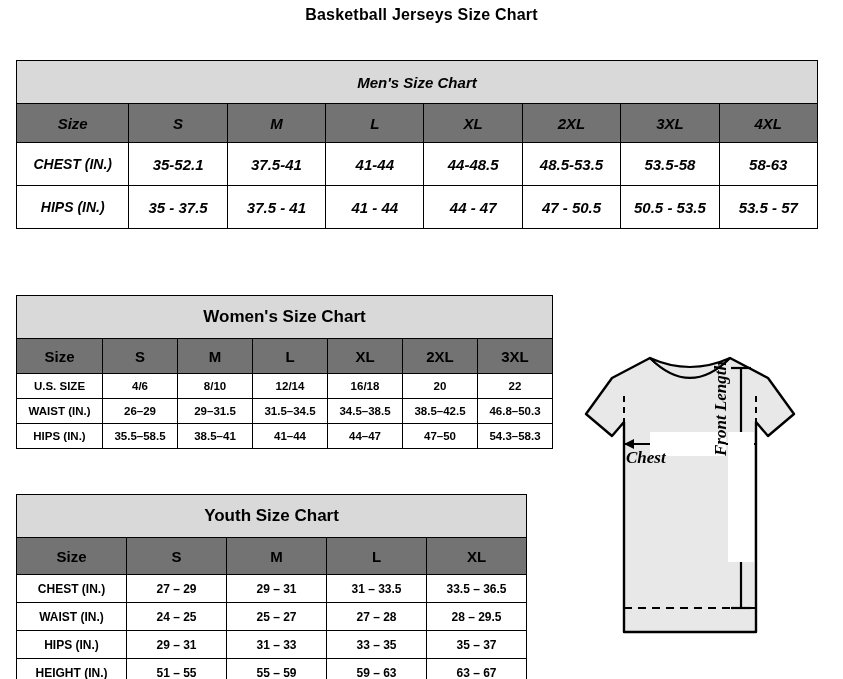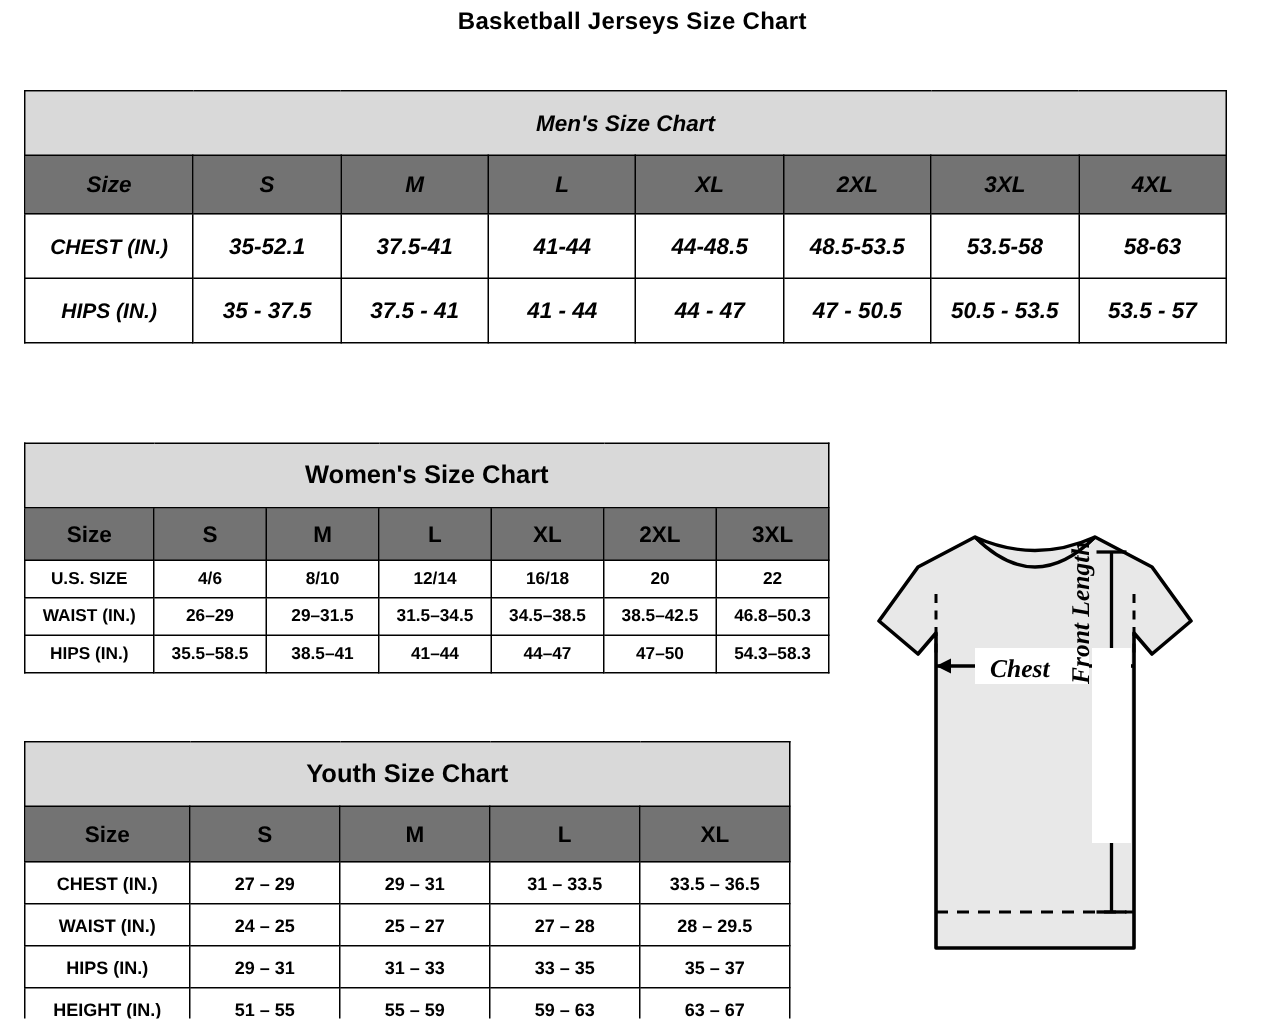--- a/index.html
+++ b/index.html
@@ -99,22 +99,21 @@
     position: absolute;
     font-family: "Liberation Serif", serif;
     font-style: italic;
     font-weight: bold;
     font-size: 17px;
     color: #000;
     white-space: nowrap;
   }
   #chest-label {
     left: 86px;
-    top: 100px;
-    padding-left: 34px;
+    top: 112px;
   }
   #front-length-label {
     left: 171px;
     top: 120px;
     transform: rotate(-90deg);
     transform-origin: left top;
   }
 </style>
 </head>
 <body>

